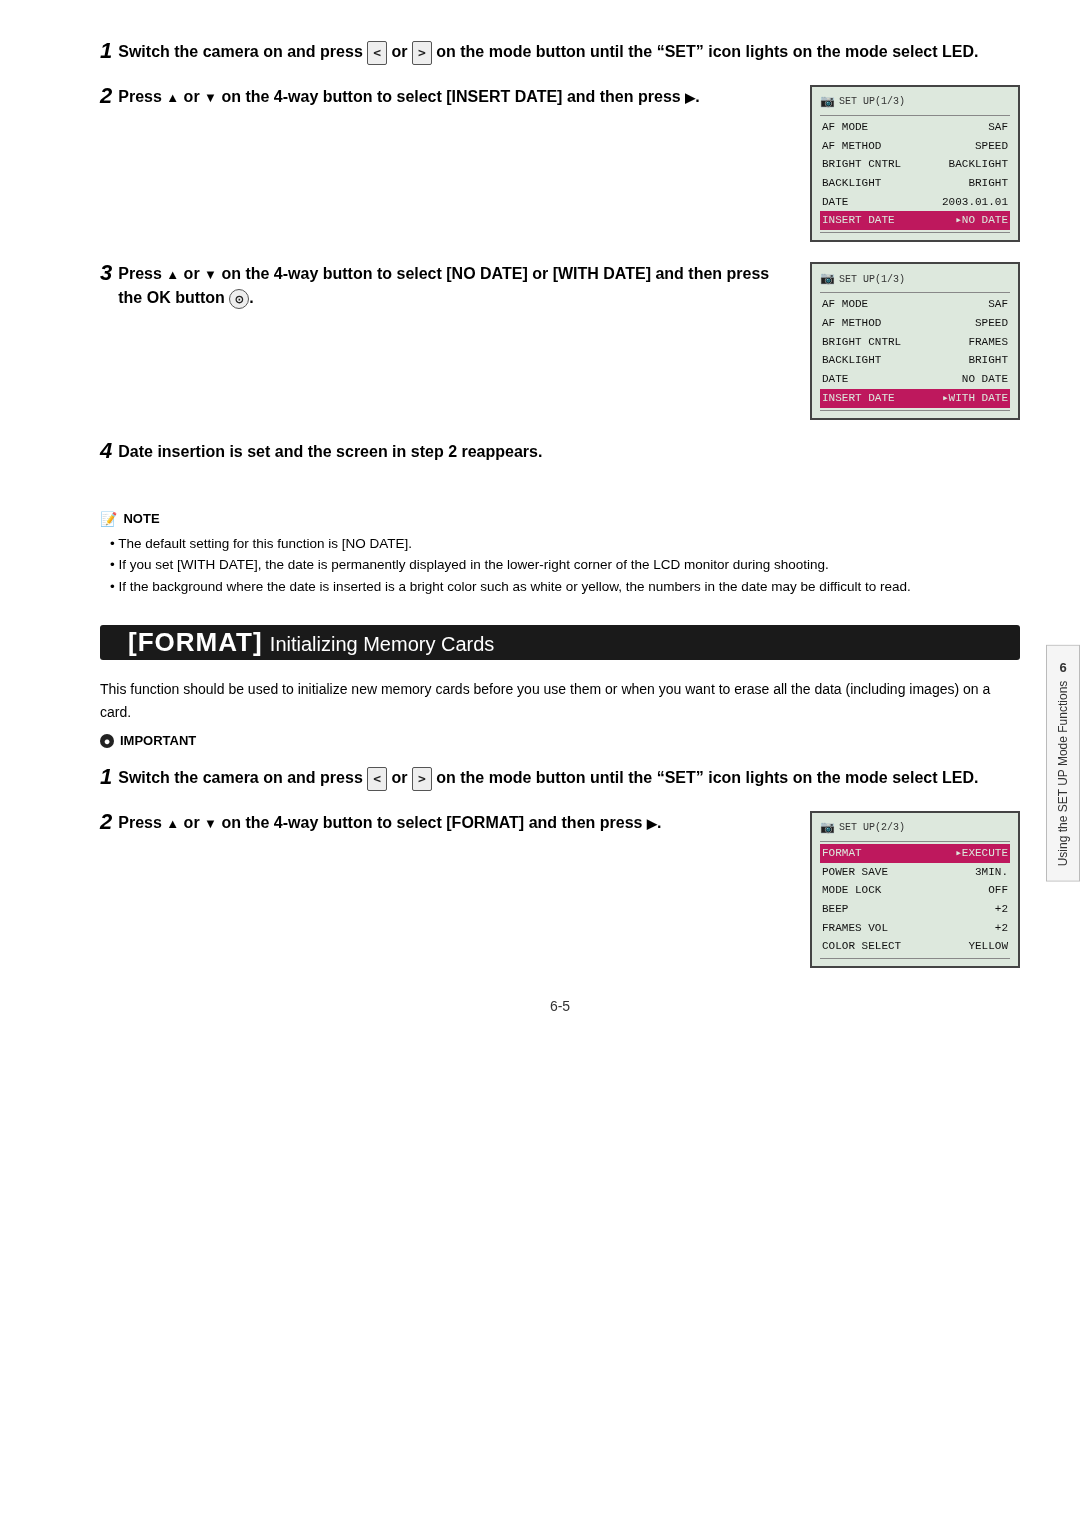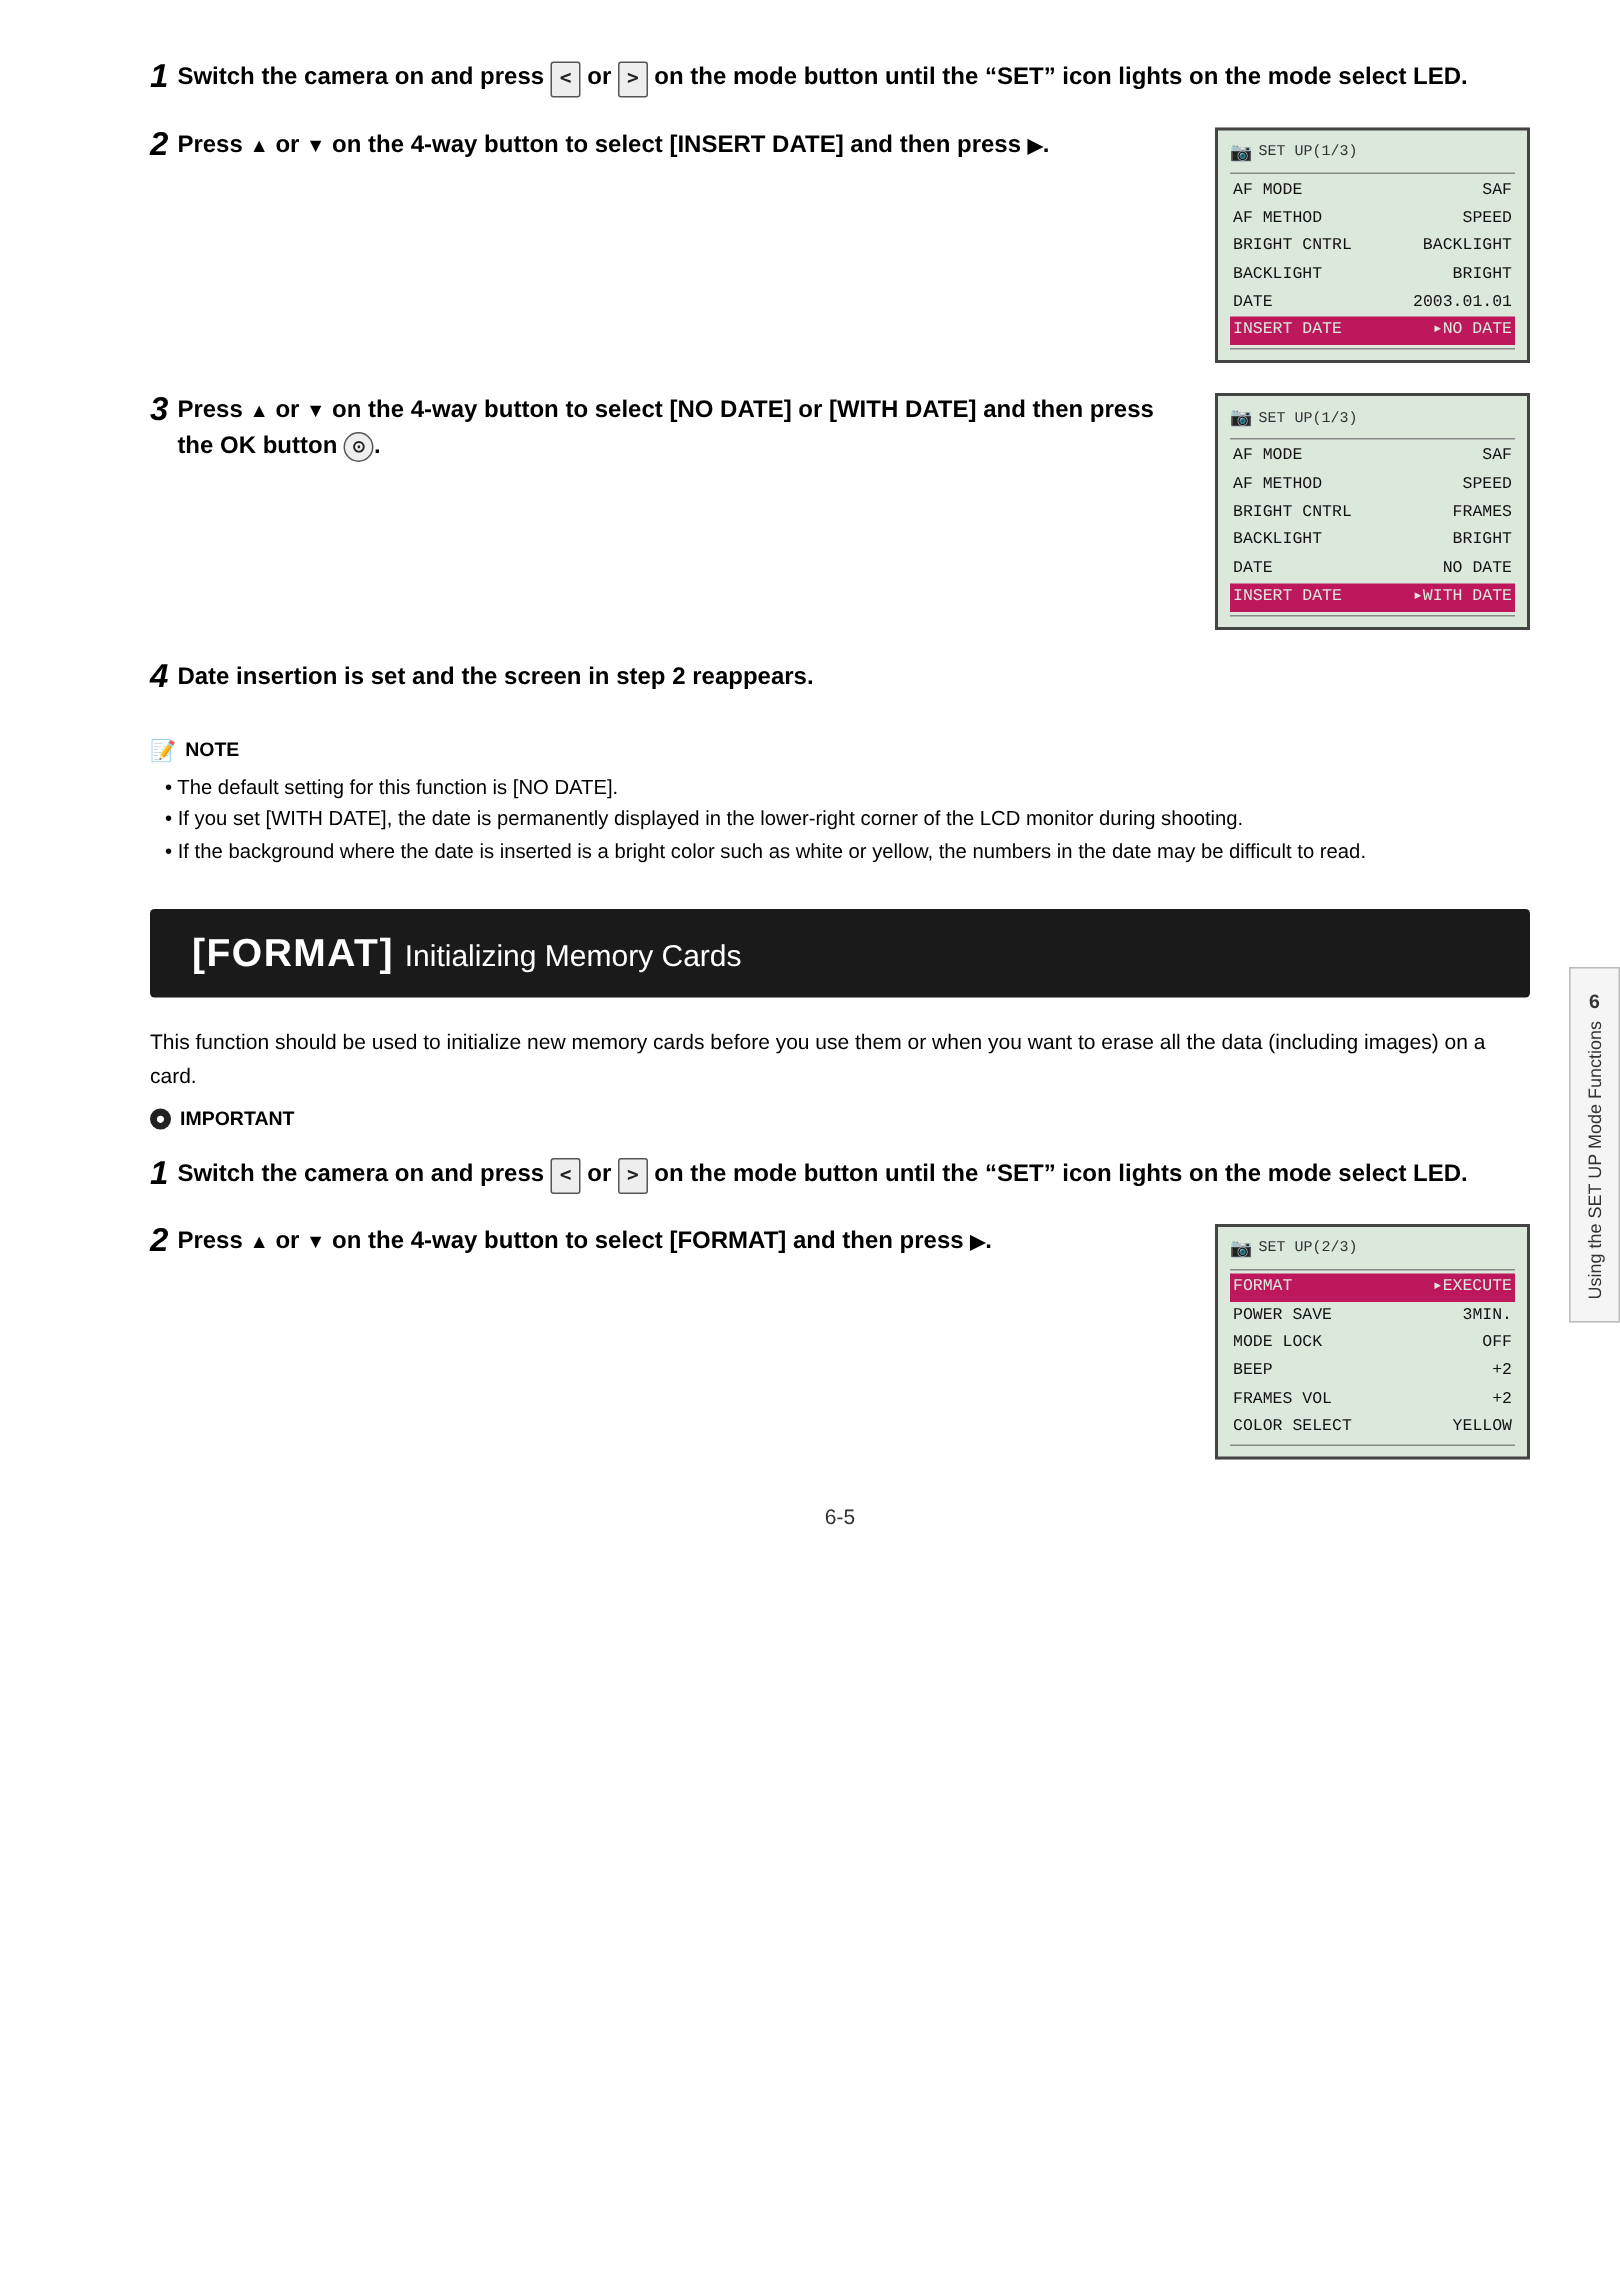--- a/index.html
+++ b/index.html
@@ -101,21 +101,21 @@
     }
 
     .note-list li::before {
       content: "• ";
     }
 
     
     .format-banner {
       background: #1a1a1a;
       color: #ffffff;
-      padding: 14px 28px;
+      padding: 2px 28px;
       margin: 28px 0 18px 0;
       border-radius: 3px;
     }
 
     .format-banner .format-title {
       font-size: 26px;
       font-weight: bold;
     }
 
     .format-banner .format-title .bracket-word {
@@ -281,21 +281,21 @@
     }
 
     .step-text-only {
       flex: 1;
     }
 
     
     .step4-text {
       font-size: 16px;
       font-weight: bold;
-      margin-bottom: 8px;
+      margin-bottom: 27px;
       line-height: 1.5;
     }
   </style>
 </head>
 <body>
 
 <div class="page-container">
 
   <div class="step-wrapper">
     <div class="step-heading">

